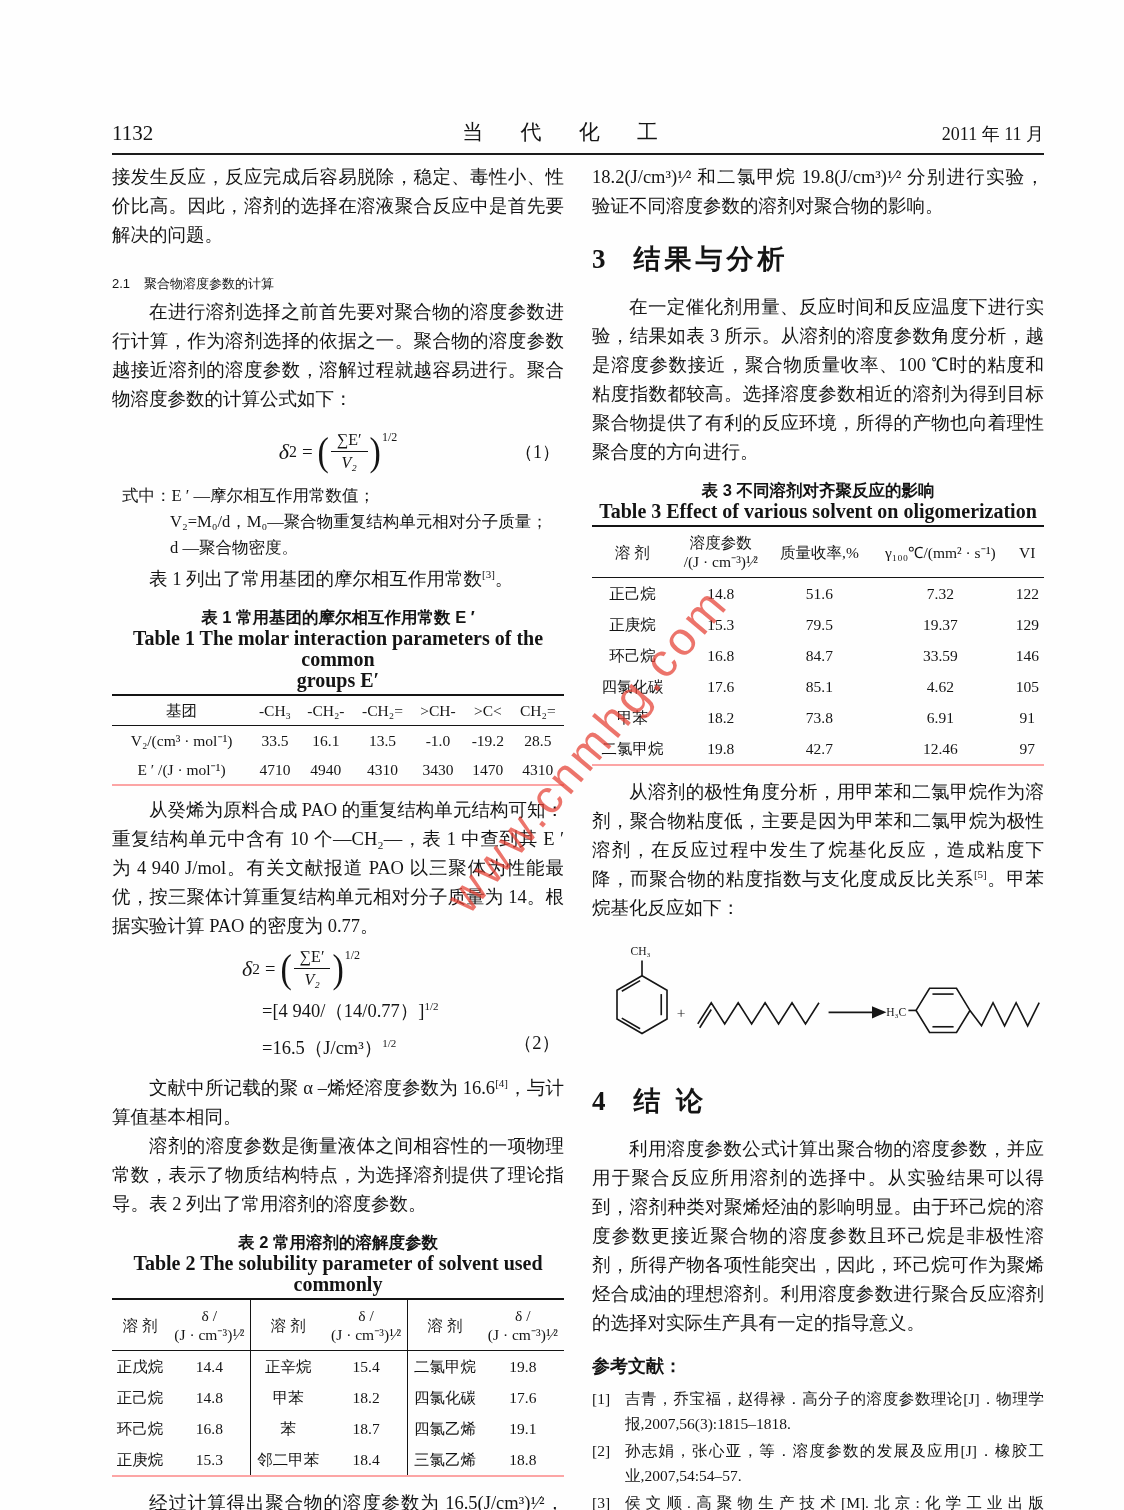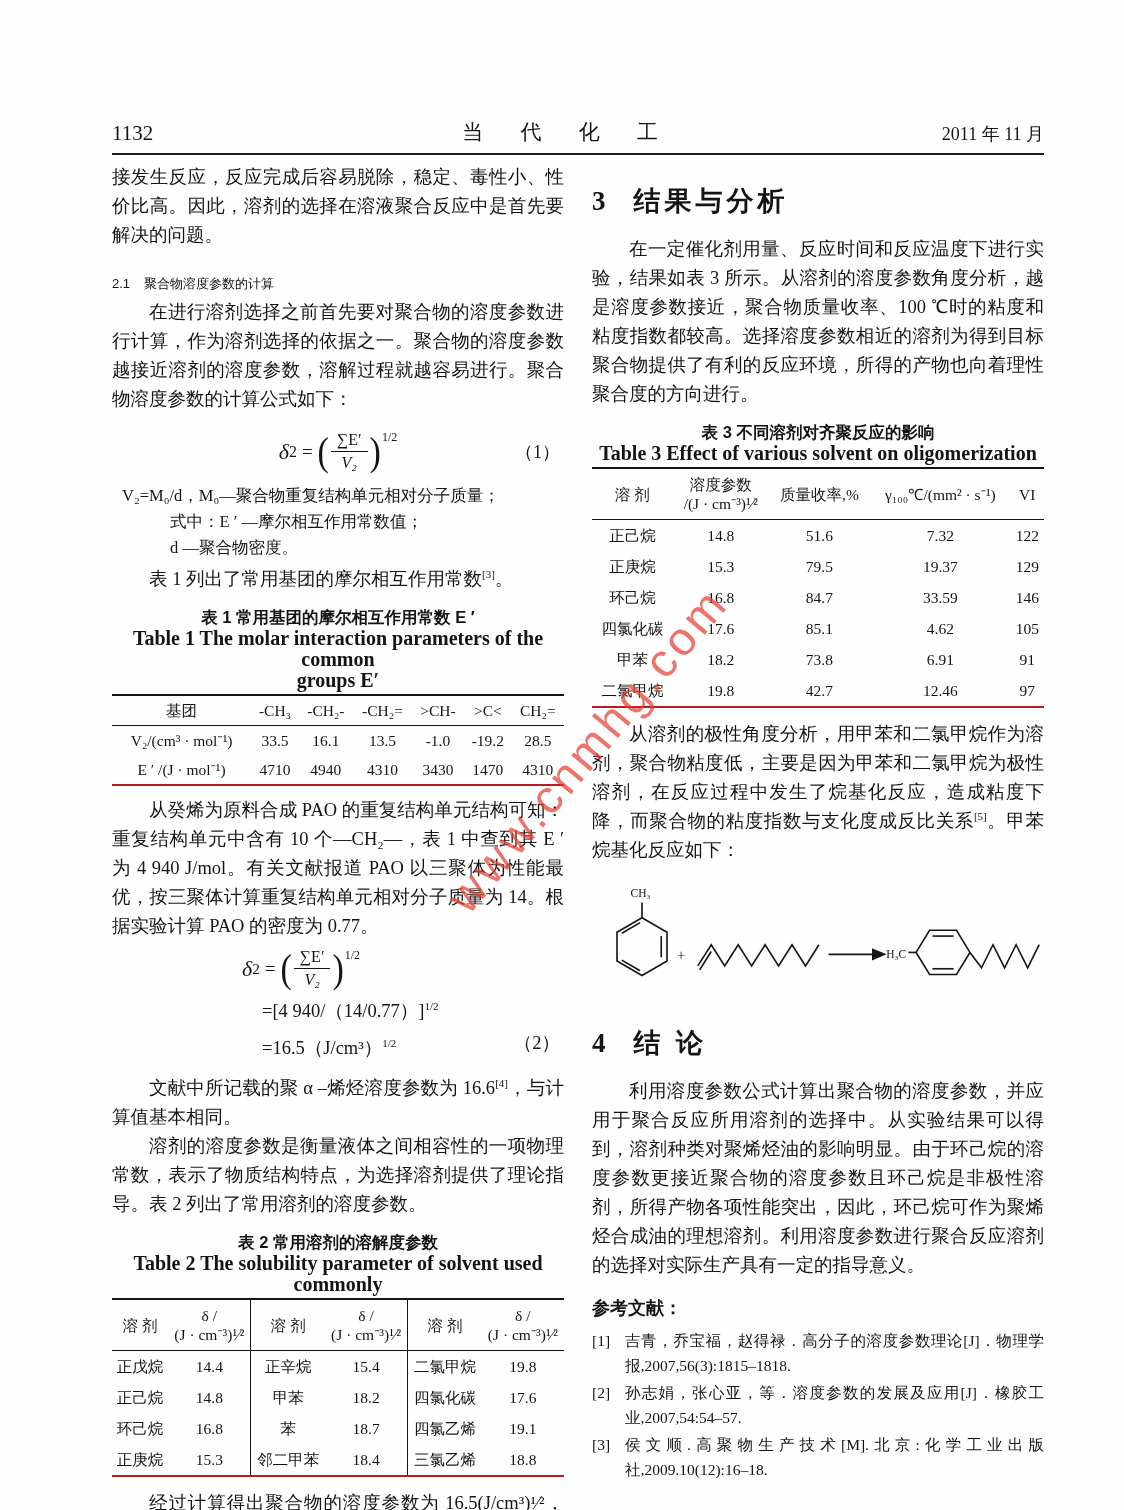--- a/index.html
+++ b/index.html
@@ -38,21 +38,21 @@
   .eq2-no{position:absolute;right:4px;}
   sup.inline-exp{font-size:11px;}
   
   .where{font-size:16.5px;line-height:26px;margin:2px 0 4px;}
   .where div{padding-left:58px;}
   .where div:first-child{padding-left:10px;}
   
   .tbl-title-cn{text-align:center;font-family:"Liberation Sans",sans-serif;font-weight:bold;font-size:16.5px;margin-top:12px;line-height:22px;}
   .tbl-title-en{text-align:center;font-weight:bold;font-size:20px;line-height:21px;margin-bottom:3px;}
   table{width:100%;border-collapse:collapse;font-size:15.5px;}
-  .sci{border-top:2px solid #141414;border-bottom:2px solid #b91c1c;}
+  .sci{border-top:2px solid #141414;border-bottom:2px solid #fca5a5;}
   .sci thead tr{border-bottom:1.3px solid #141414;}
   .sci th,.sci td{padding:5px 2px;text-align:center;font-weight:normal;white-space:pre-line;line-height:19px;}
   .t1 td:first-child,.t1 th:first-child{text-align:center;}
   .t2 th:nth-child(2),.t2 td:nth-child(2),.t2 th:nth-child(4),.t2 td:nth-child(4){border-right:1.3px solid #141414;}
   .t2 td,.t2 th{padding:6px 2px;}
   .t3 td,.t3 th{padding:6px 2px;}
   
   .scheme{margin:10px 0 2px;}
   
   .refs-heading{font-family:"Liberation Sans",sans-serif;font-weight:bold;font-size:18px;margin:16px 0 8px;}
@@ -99,22 +99,22 @@
         <span class="frac">
           <span class="f-num">∑E′</span>
           <span class="f-den">V₂</span>
         </span>
         <span class="f-paren">)</span>
           <sup class="f-exp">1/2</sup>
         <span class="f-no">（1）</span>
       </div>
 
       <div class="where">
+        <div>式中：E ′ —摩尔相互作用常数值；</div>
         <div>V₂=M₀/d，M₀—聚合物重复结构单元相对分子质量；</div>
-        <div>式中：E ′ —摩尔相互作用常数值；</div>
         <div>d —聚合物密度。</div>
       </div>
 
       <p class="para"><span>表 1 列出了常用基团的摩尔相互作用常数</span><sup class="cite">[3]</sup><span>。</span></p>
 
       <div class="tbl-title-cn">表 1  常用基团的摩尔相互作用常数 E ′</div>
       <div class="tbl-title-en" style="white-space:pre-line;">Table 1 The molar interaction parameters of the common
 groups E′</div>
       <table class="sci t1">
         <thead>
@@ -225,20 +225,21 @@
               <td>18.8</td>
             </tr>
           </tbody>
       </table>
 
       <p class="para" style="margin-top:12px;">经过计算得出聚合物的溶度参数为 16.5(J/cm³)¹⁄²，参考表 2 中所列举溶剂的溶度参数，分别选择正己烷 14.9（J/cm³）¹⁄²、正庚烷 15.2(J/cm³)¹⁄²、环己烷 16.8(J/cm³)¹⁄²、四氯化碳 17.6(J/cm³)¹⁄²、甲苯</p>
     </div>
 
     <div class="col">
 
+      <p class="para" style="text-indent:0;">18.2(J/cm³)¹⁄² 和二氯甲烷 19.8(J/cm³)¹⁄² 分别进行实验，验证不同溶度参数的溶剂对聚合物的影响。</p>
 
       <div class="secheading">
         <span class="no">3</span><span class="tt">结果与分析</span>
       </div>
       <p class="para">在一定催化剂用量、反应时间和反应温度下进行实验，结果如表 3 所示。从溶剂的溶度参数角度分析，越是溶度参数接近，聚合物质量收率、100 ℃时的粘度和粘度指数都较高。选择溶度参数相近的溶剂为得到目标聚合物提供了有利的反应环境，所得的产物也向着理性聚合度的方向进行。</p>
 
       <div class="tbl-title-cn">表 3   不同溶剂对齐聚反应的影响</div>
       <div class="tbl-title-en">Table 3 Effect of various solvent on oligomerization</div>
       <table class="sci t3">
         <thead>

